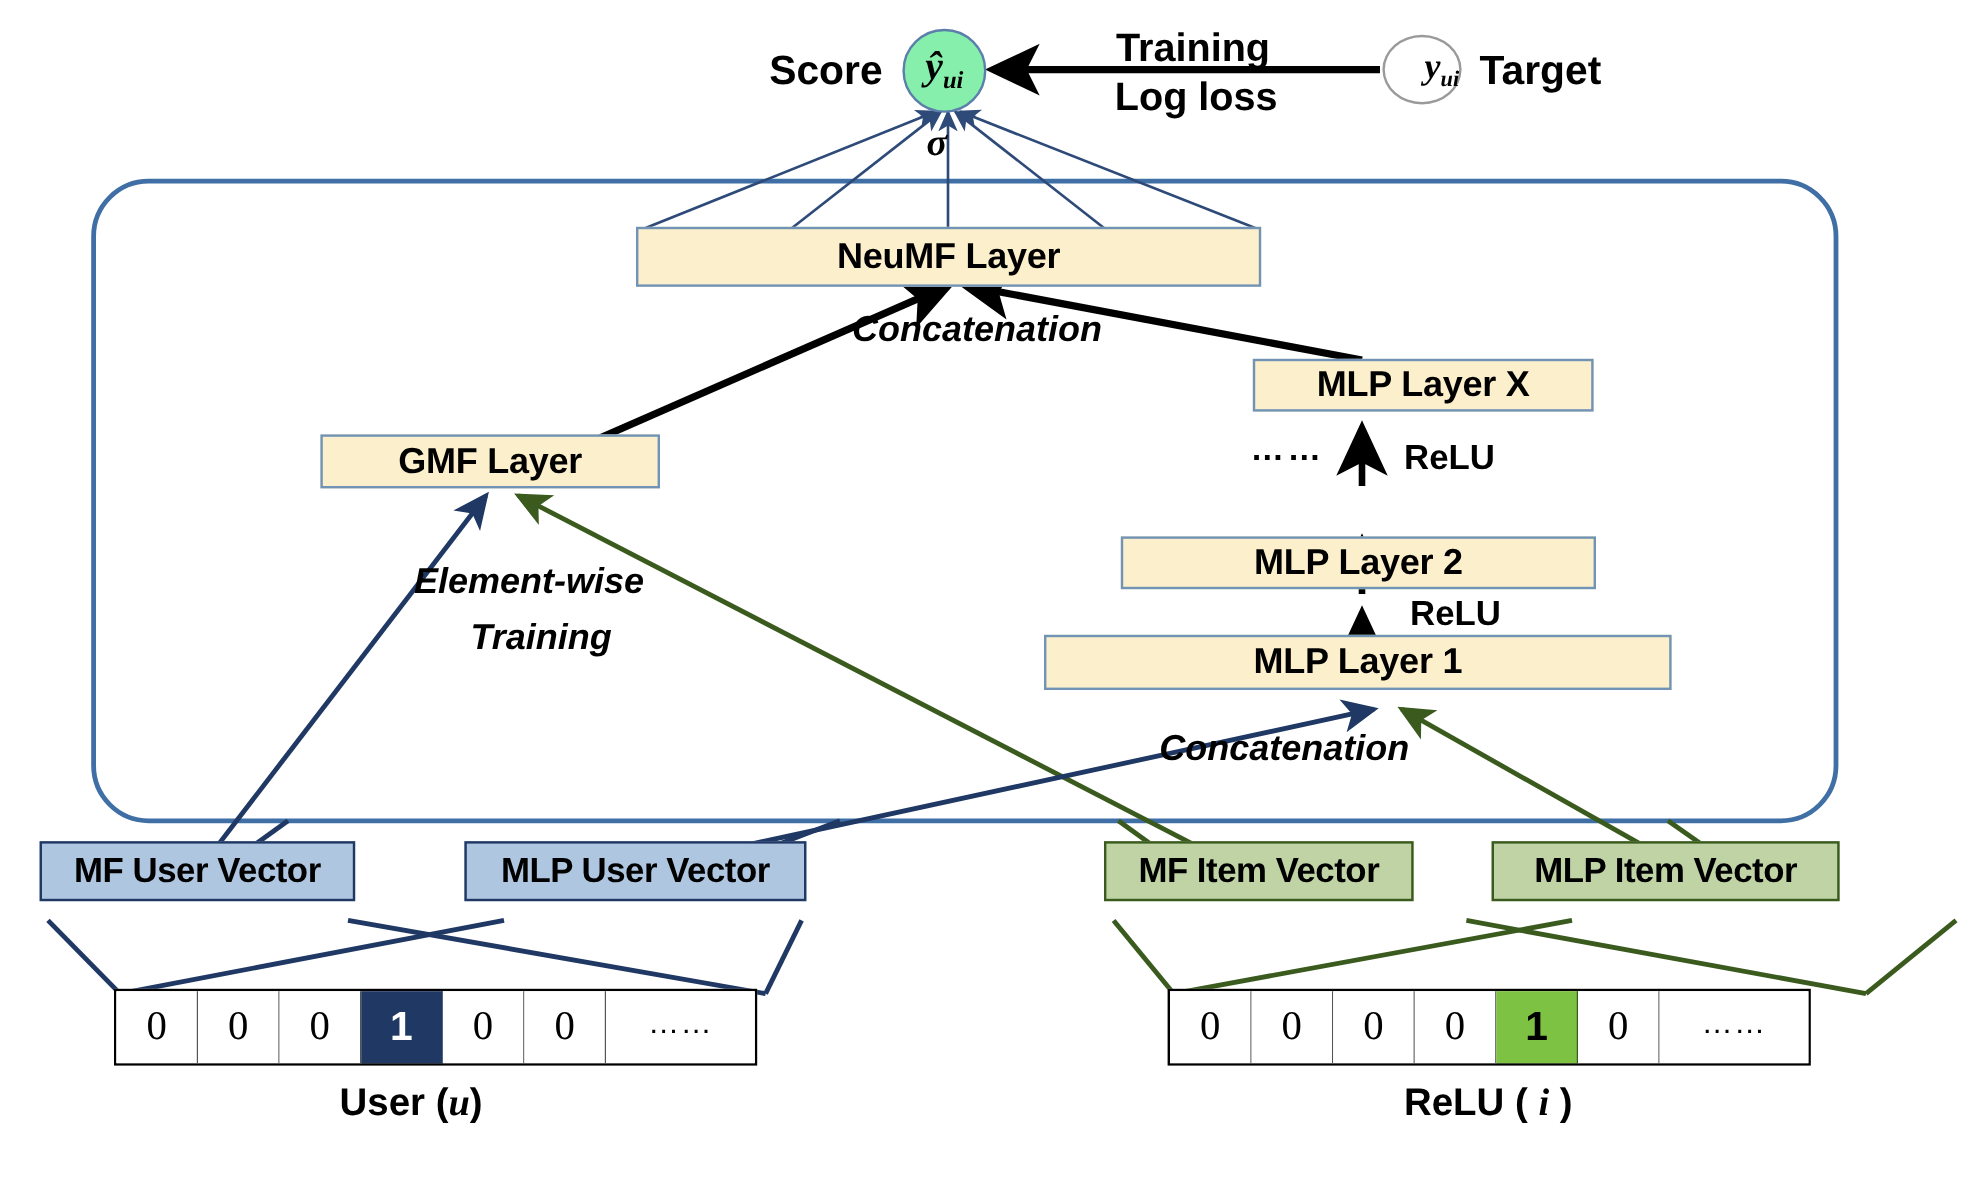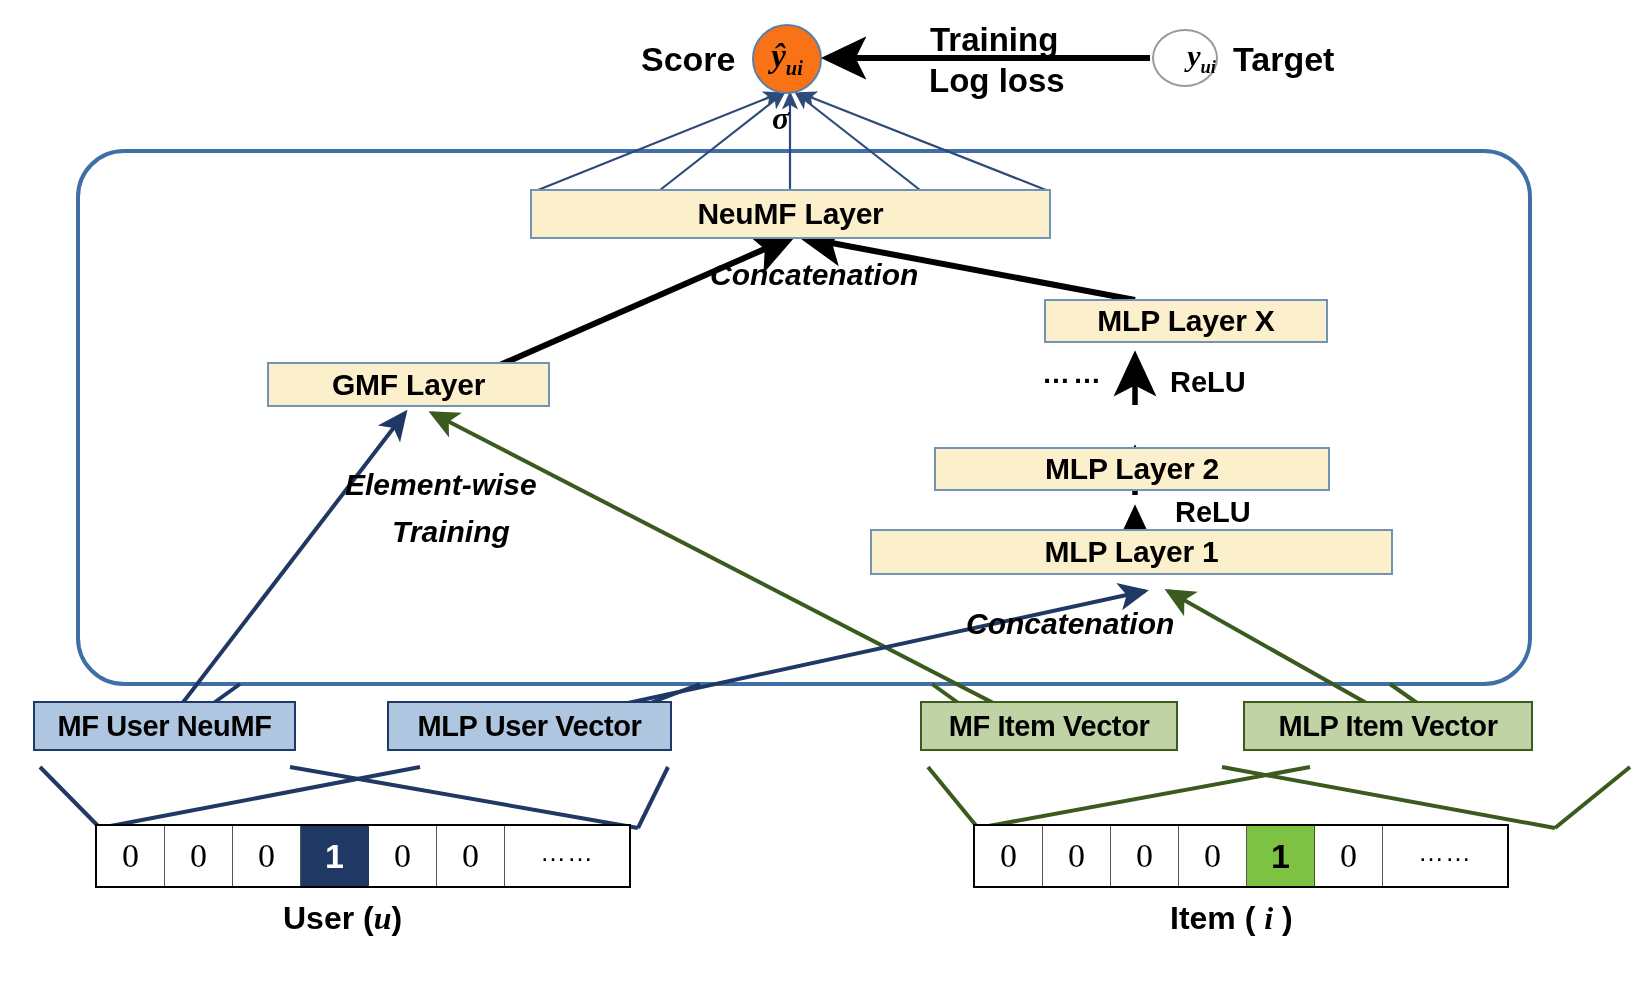--- a/index.html
+++ b/index.html
@@ -112,21 +112,21 @@
   
   .circle {
     position: absolute;
     border-radius: 50%;
     display: flex;
     align-items: center;
     justify-content: center;
     box-sizing: border-box;
   }
   .circle.score {
-    background: #f97316;
+    background: #86efac;
     border: 2px solid #5B7FAA;
   }
   .circle.target {
     background: #ffffff;
     border: 2px solid #9a9a9a;
   }
   .mathlabel {
     font-family: "Liberation Serif", serif;
     font-style: italic;
     font-weight: bold;
@@ -246,21 +246,21 @@
 
   <div class="txt italic" style="left:966px; top:607px; font-size:30px;">Concatenation</div>
 
   <div class="txt italic" style="left:345px; top:468px; font-size:30px;">Element-wise</div>
   <div class="txt italic" style="left:392px; top:515px; font-size:30px;">Training</div>
 
   <div class="txt" style="left:1042px; top:358px; font-size:28px; letter-spacing:3px;">……</div>
   <div class="txt" style="left:1170px; top:366px; font-size:29px;">ReLU</div>
   <div class="txt" style="left:1175px; top:496px; font-size:29px;">ReLU</div>
 
-  <div class="node embed-user" style="left:33px; top:701px; width:263px; height:50px;">MF User NeuMF</div>
+  <div class="node embed-user" style="left:33px; top:701px; width:263px; height:50px;">MF User Vector</div>
 
   <div class="node embed-user" style="left:387px; top:701px; width:285px; height:50px;">MLP User Vector</div>
 
   <div class="node embed-item" style="left:920px; top:701px; width:258px; height:50px;">MF Item Vector</div>
 
   <div class="node embed-item" style="left:1243px; top:701px; width:290px; height:50px;">MLP Item Vector</div>
 
   <div class="onehot" style="left:95px; top:824px; height:64px;">
     <div class="cell" style="width:68px;">0</div>
     <div class="cell" style="width:68px;">0</div>
@@ -279,16 +279,16 @@
     <div class="cell" style="width:68px;">0</div>
     <div class="cell" style="width:68px;">0</div>
     <div class="cell" style="width:68px;">0</div>
     <div class="cell" style="width:68px;">0</div>
     <div class="cell hot-item" style="width:68px;">1</div>
     <div class="cell" style="width:68px;">0</div>
     <div class="cell ellipsis" style="width:124px;">……</div>
   </div>
 
   <div class="txt" style="left:1170px; top:900px; font-size:32px;">
-    <span>Item ( </span><span class="serif-it">i</span><span> )</span>
+    <span>ReLU ( </span><span class="serif-it">i</span><span> )</span>
   </div>
 
 </div>
 
 </body></html>

